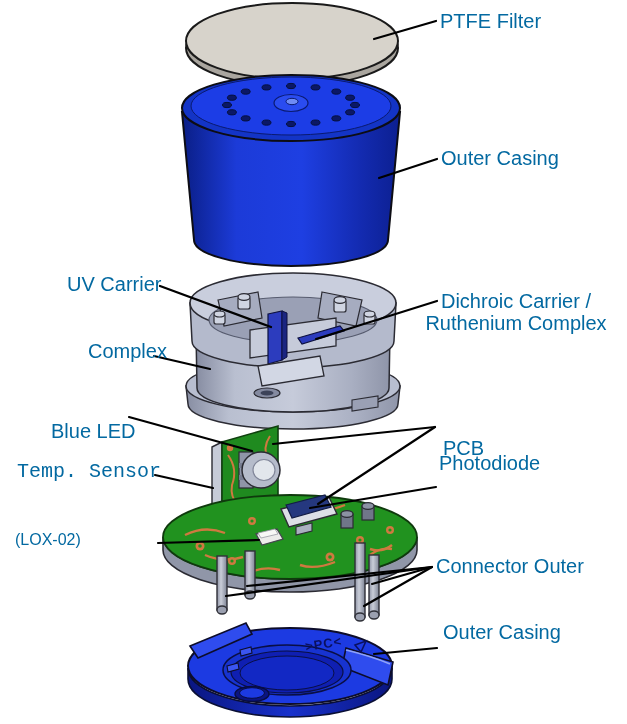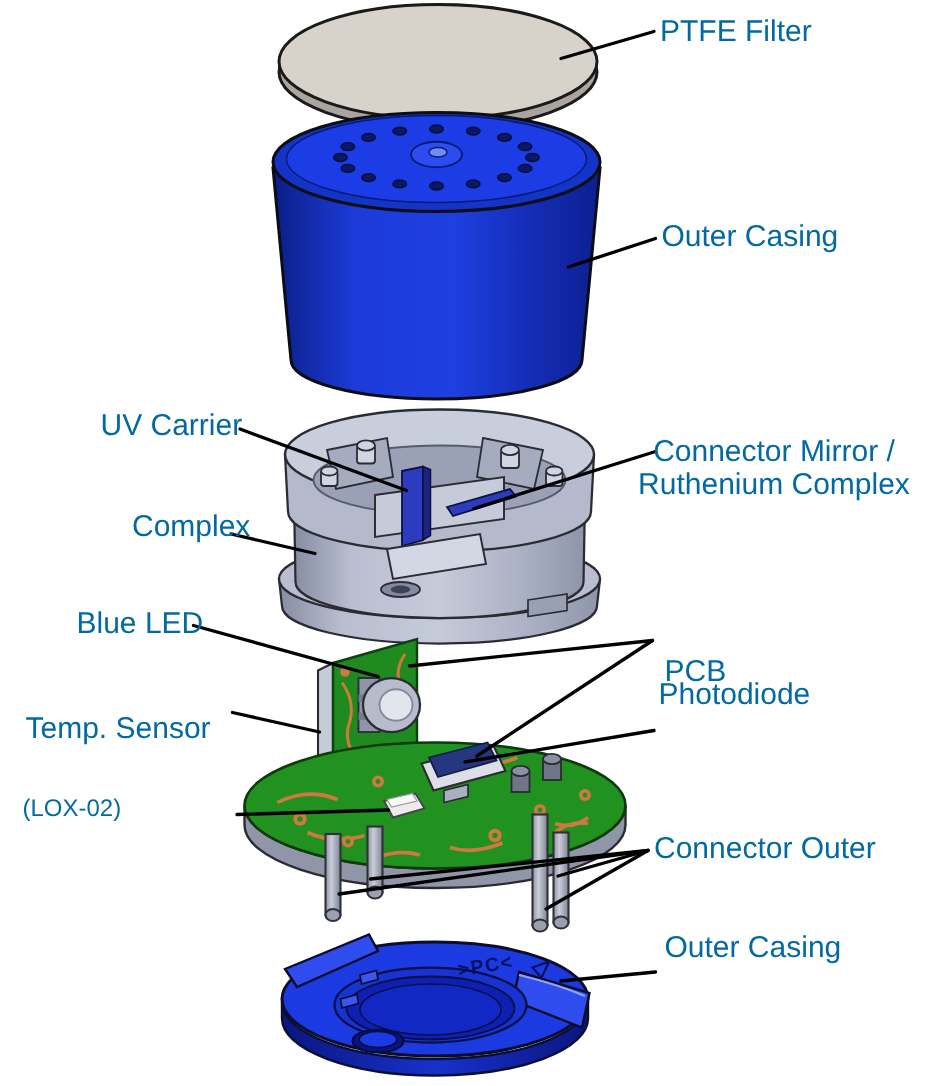--- a/index.html
+++ b/index.html
@@ -245,27 +245,27 @@
     <line x1="432" y1="567" x2="372" y2="584"></line>
     <line x1="432" y1="567" x2="364" y2="606"></line>
     <line x1="437" y1="648" x2="374" y2="654"></line>
   </g>
 </svg>
 
   <div class="callout" style="left:440px;top:10px;">PTFE Filter</div>
   <div class="callout" style="left:441px;top:147px;">Outer Casing</div>
   <div class="callout" style="left:67px;top:273px;">UV Carrier</div>
   <div class="callout center" style="left:405px;top:290px;width:222px;">
-    <span>Connector Mirror /</span>
+    <span>Dichroic Carrier /</span>
     <span>Ruthenium Complex</span>
   </div>
   <div class="callout" style="left:88px;top:340px;">Complex</div>
-  <div class="callout" style="left:51px;top:405px;">Blue LED</div>
+  <div class="callout" style="left:51px;top:420px;">Blue LED</div>
   <div class="callout" style="left:443px;top:416px;margin-top:21px;">PCB</div>
-  <div class="callout" style="left:17px;top:475px;">Temp. Sensor</div>
+  <div class="callout" style="left:17px;top:461px;font-family:Liberation Mono, monospace;">Temp. Sensor</div>
   <div class="callout" style="left:439px;top:452px;">Photodiode</div>
   <div class="callout" style="left:15px;top:530px;">
     <span class="small" style="font-size:16px;line-height:20px;">(LOX-02)</span>
   </div>
   <div class="callout" style="left:436px;top:555px;">Connector Outer</div>
   <div class="callout" style="left:443px;top:621px;">Outer Casing</div>
 
 </div>
 
 </body></html>

